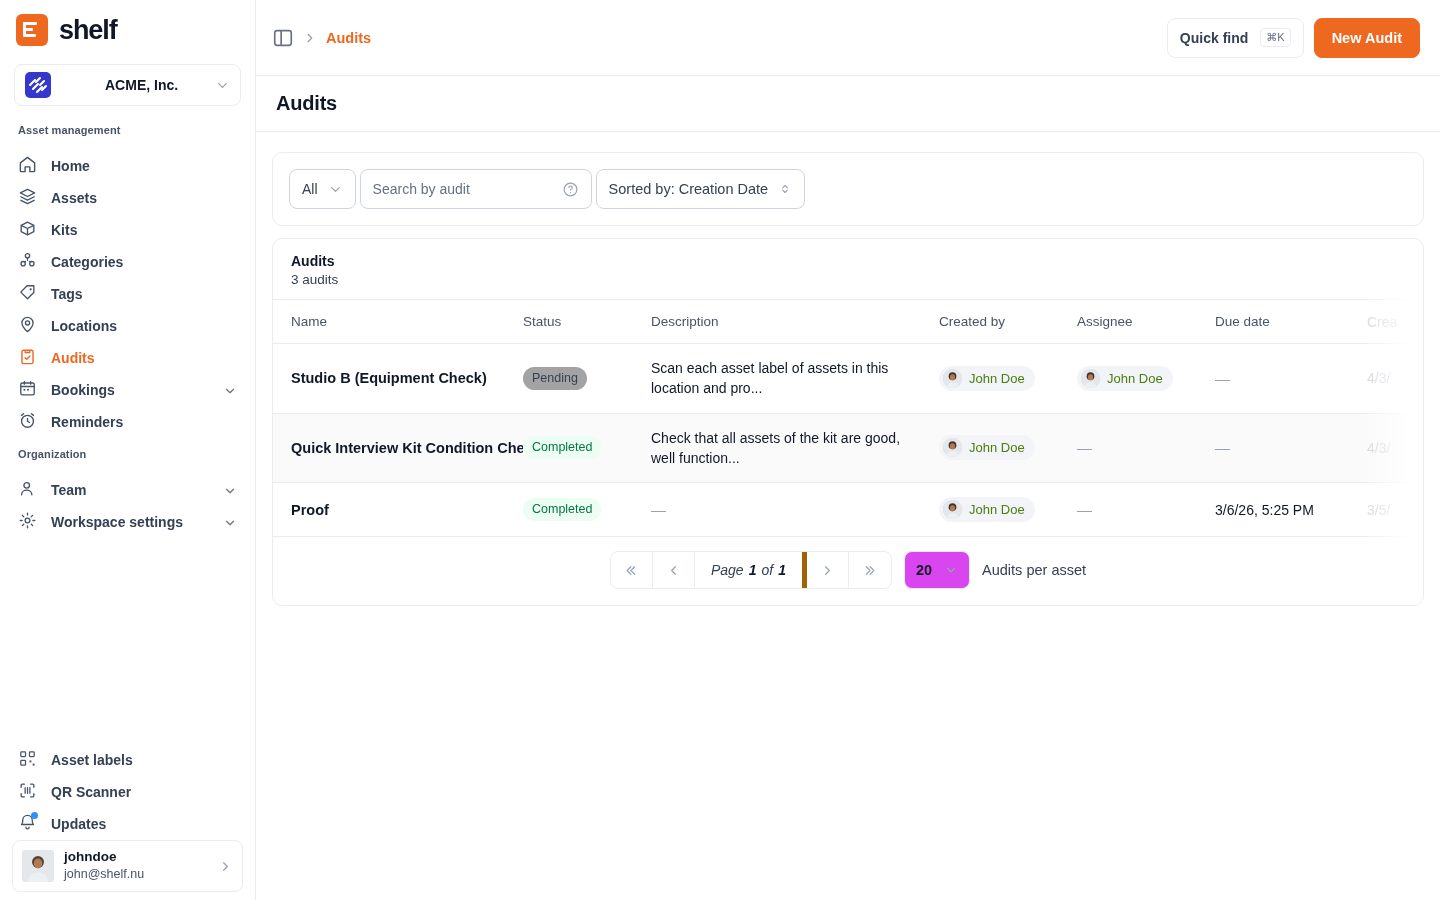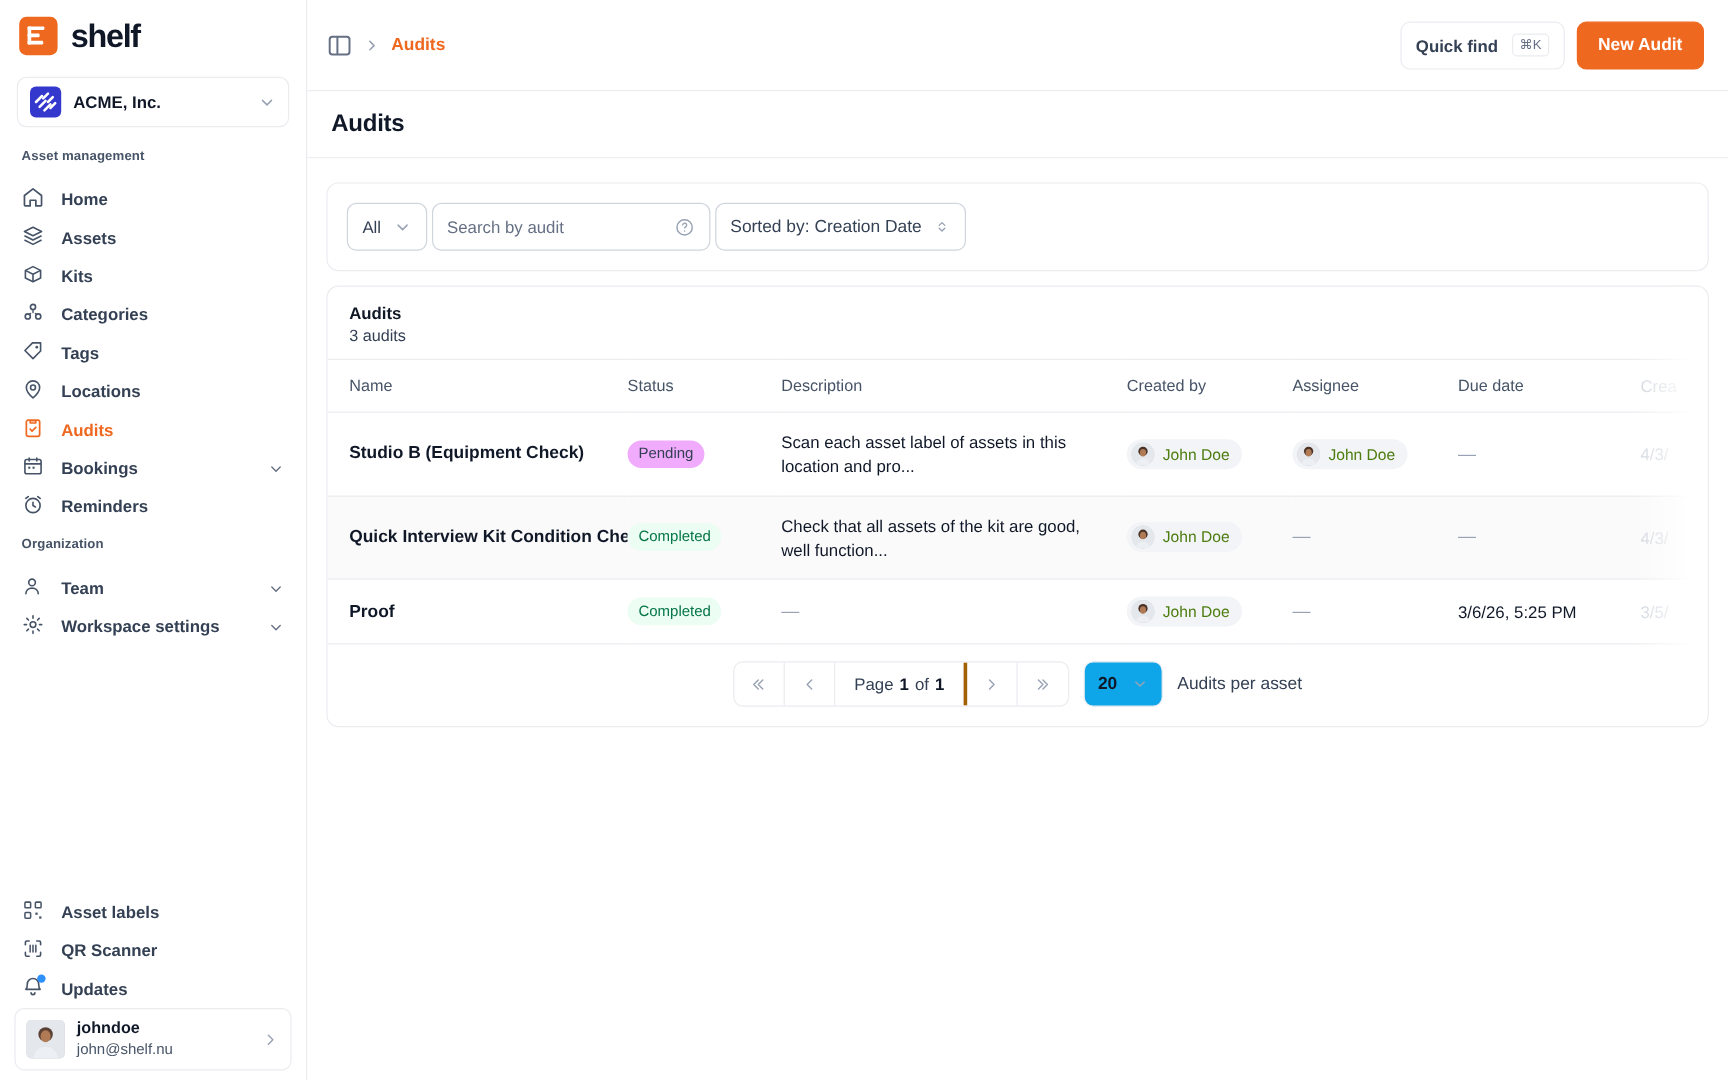--- a/index.html
+++ b/index.html
@@ -38,21 +38,21 @@
     margin: 12px 14px 0 14px; height: 42px;
     border: 1px solid #eaecf0; border-radius: 8px;
     display: flex; align-items: center; gap: 10px; padding: 0 10px;
     background: #fff;
   }
   .org-avatar {
     width: 26px; height: 26px; border-radius: 5px; flex: 0 0 26px;
     background: #3538cd; overflow: hidden; position: relative;
   }
   .org-avatar svg { position: absolute; inset: 0; }
-  .org-name { font-size: 14px; font-weight: bold; color: #101828; flex: 1; }
+  .org-name { font-size: 14px; font-weight: bold; color: #101828; flex: 1; margin-left: 44px; }
 
   .section-label {
     font-size: 11px; font-weight: bold; color: #475467;
     padding: 18px 18px 6px 18px; letter-spacing: 0.1px;
   }
   .nav-item {
     display: flex; align-items: flex-end; gap: 14px;
     height: 32px; margin: 0 10px; padding: 0 8px;
     font-size: 14px; font-weight: bold; color: #344054;
     border-radius: 6px; position: relative;
@@ -152,21 +152,21 @@
   .c-desc   { width: 288px; }
   .c-by     { width: 138px; }
   .c-assign { width: 138px; }
   .c-due    { width: 152px; }
   .c-created{ width: 126px; }
 
   .cell-name { font-size: 14.5px; font-weight: bold; color: #101828;
     white-space: nowrap; overflow: hidden; }
   .badge { display: inline-block; border-radius: 999px; padding: 3px 9px;
     font-size: 12.5px; line-height: 1.35; }
-  .badge.pending   { background: #f0abfc; color: #344054; text-align: center; }
+  .badge.pending   { background: #a3a3a3; color: #344054; text-align: center; }
   .badge.completed { background: #ecfdf3; color: #067647; }
   .desc { font-size: 14px; color: #101828; line-height: 1.45; padding-right: 18px; }
   .dash { color: #98a2b3; font-size: 15px; }
   .chip {
     display: inline-flex; align-items: center; gap: 7px;
     background: #f2f4f7; border-radius: 999px; padding: 3px 10px 3px 4px;
   }
   .chip-av { width: 19px; height: 19px; border-radius: 50%; overflow: hidden;
     background: #cfd4dc; flex: 0 0 19px; position: relative; }
   .chip-name { font-size: 13px; color: #4d7c0f; }
@@ -179,24 +179,24 @@
     pointer-events: none;
   }
 
   .pager-row { display: flex; justify-content: center; align-items: center; gap: 12px;
     padding: 14px 0 16px 0; }
   .pager { display: flex; border: 1px solid #eaecf0; border-radius: 8px; overflow: hidden; height: 38px; }
   .pg-btn { width: 42px; display: flex; align-items: center; justify-content: center;
     border-right: 1px solid #eaecf0; color: #98a2b3; font-size: 15px; }
   .pg-btn:last-child { border-right: none; }
   .pg-label { display: flex; align-items: center; gap: 5px; padding: 0 16px;
-    border-right: 3px solid #a16207; font-size: 14px; color: #344054; }
+    border-right: 5px solid #a16207; font-size: 14px; color: #344054; font-style: italic; }
   .pg-label b { color: #101828; }
   .perpage {
-    height: 38px; border: 1px solid #eaecf0; border-radius: 8px; background: #0ea5e9;
+    height: 38px; border: 1px solid #eaecf0; border-radius: 8px; background: #d946ef;
     display: flex; align-items: center; gap: 12px; padding: 0 11px;
     font-size: 14.5px; font-weight: bold; color: #101828; text-align: center;
   }
   .perpage-txt { font-size: 14.5px; color: #344054; }
 </style>
 </head>
 <body>
 
 <div class="app">
 

